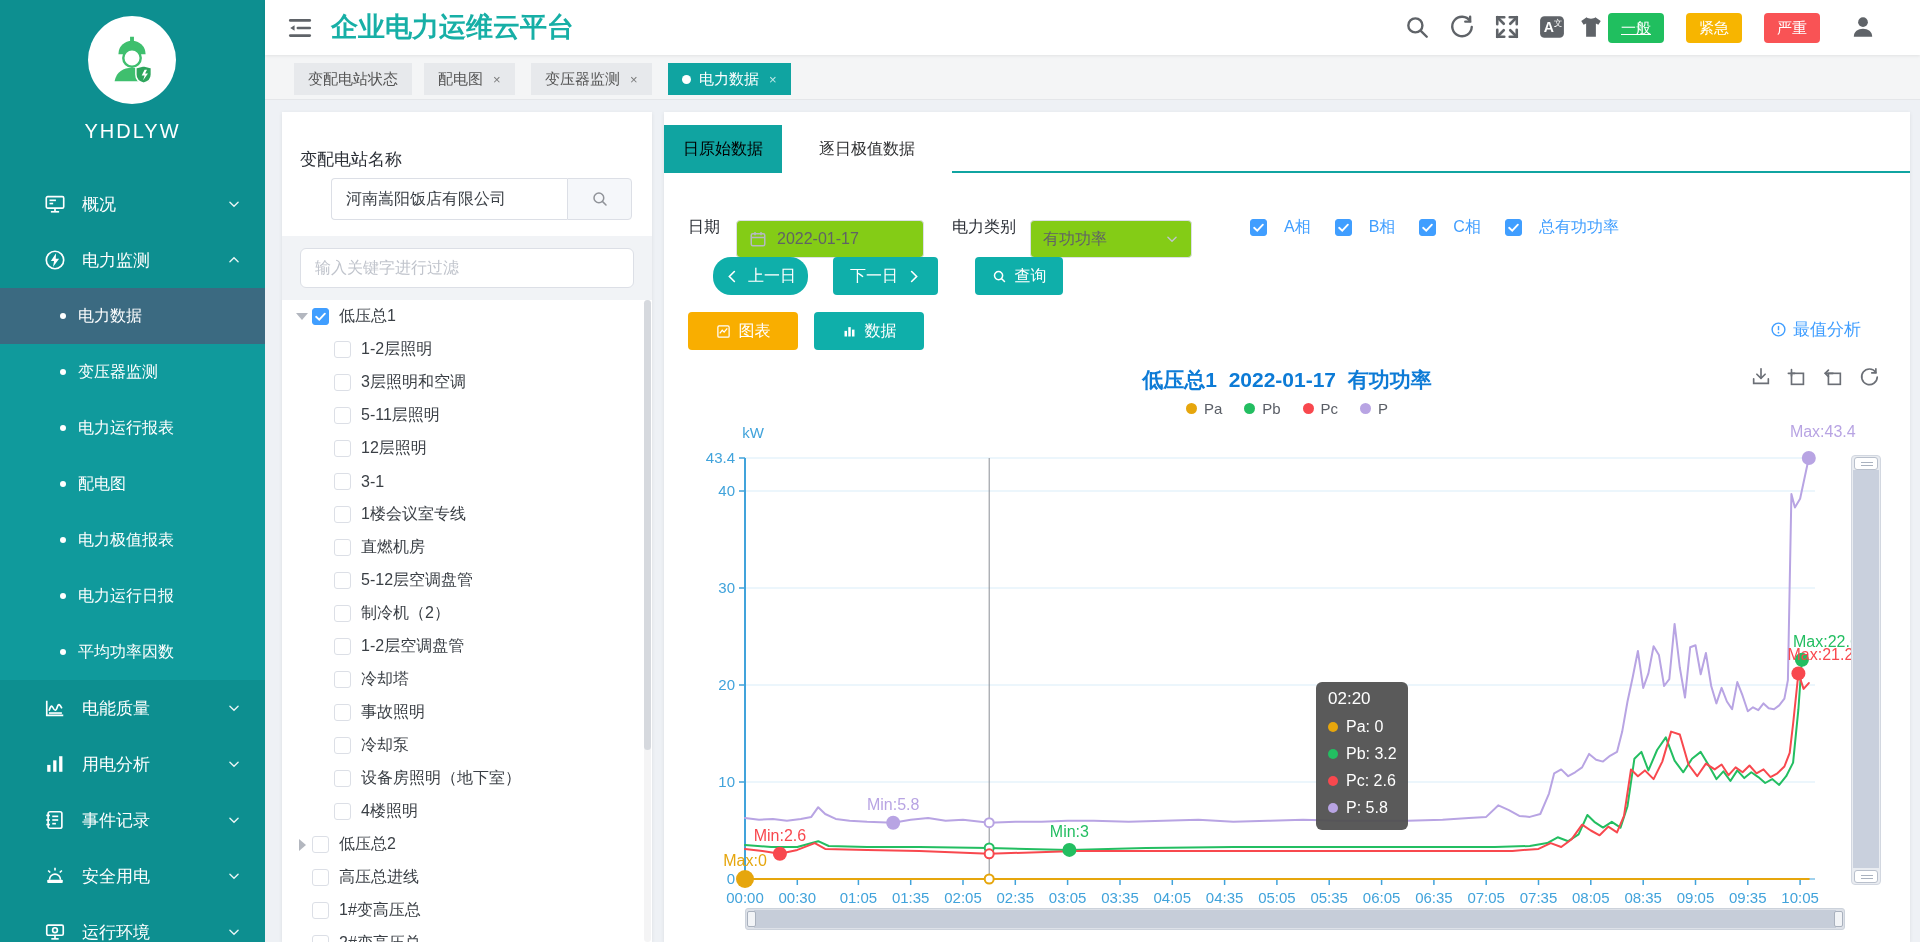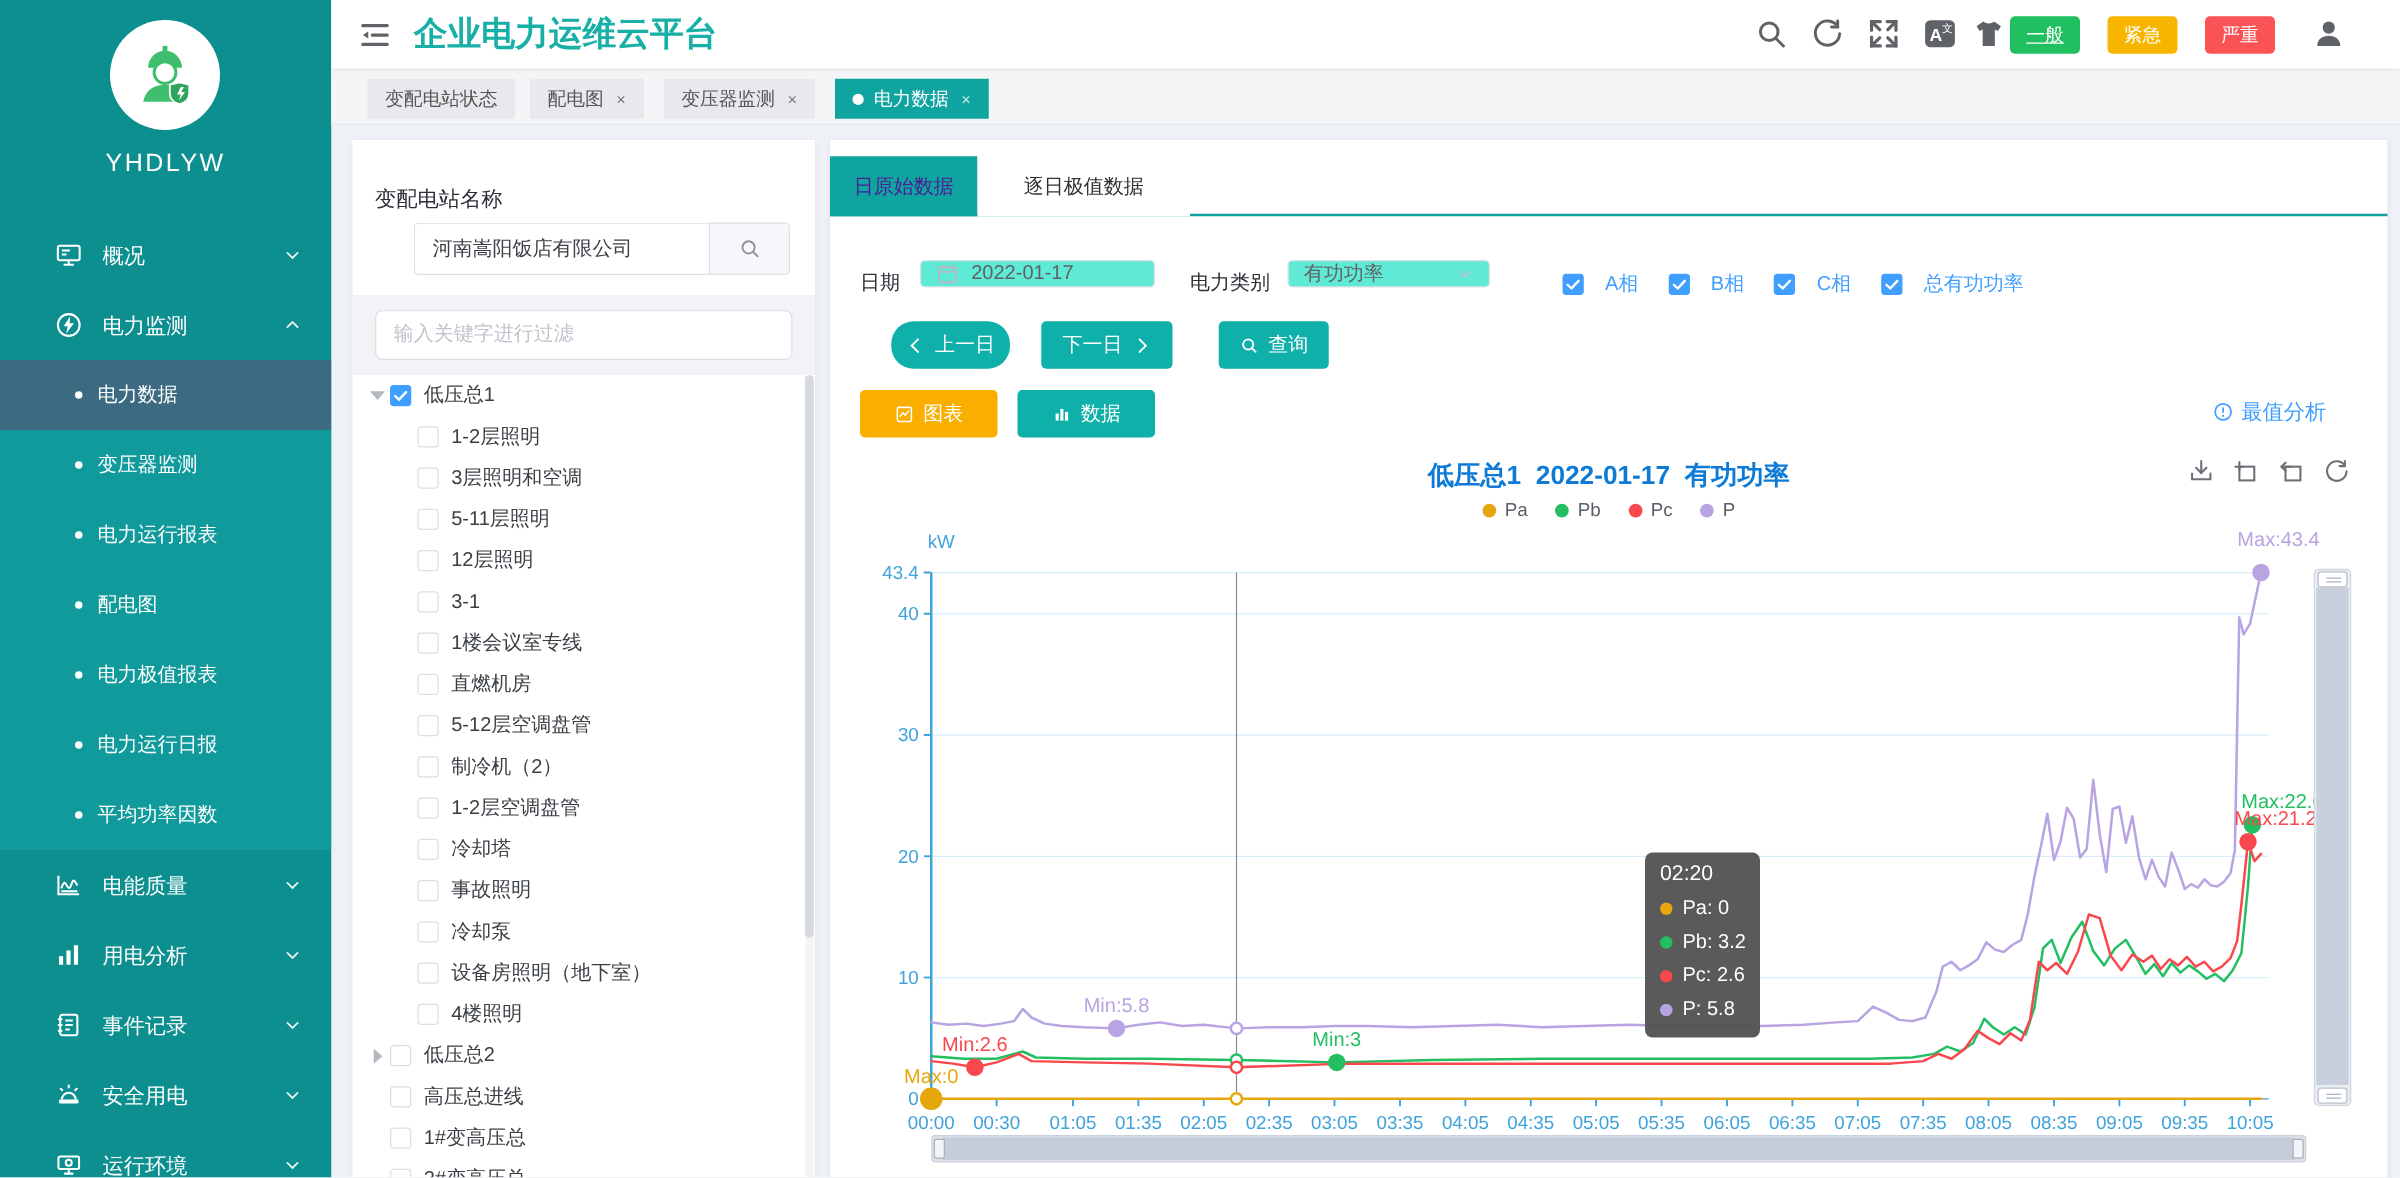--- a/index.html
+++ b/index.html
@@ -59,24 +59,24 @@
   .cbox { width:17px; height:17px; border:1px solid #dcdfe6; border-radius:3px; background:#fff; margin-right:10px; flex:none; }
   .cbox.checked { background:#409eff; border-color:#409eff; }
   .cbox svg { width:15px; height:15px; }
   .tree-label { font-size:16px; color:#3a3f45; white-space:nowrap; }
   #tree-scrollbar { position:absolute; left:362px; top:188px; width:7px; height:642px; background:#f4f4f5; border-radius:4px; }
   #tree-thumb { position:absolute; left:0; top:0; width:7px; height:450px; background:#d6d9de; border-radius:4px; cursor:pointer; }
 
   
   #main-tabs { position:absolute; left:0; top:13px; width:1246px; height:48px; border-bottom:2px solid #10a4a1; }
   .mtab { position:absolute; top:0; height:48px; display:flex; align-items:center; justify-content:center; font-size:16px; cursor:pointer; }
-  #mtab-active { left:0; width:118px; background:#10a4a1; color:#4c1d95; }
+  #mtab-active { left:0; width:118px; background:#10a4a1; color:#000000; }
   #mtab-other { left:118px; width:170px; color:#303133; background:#fff; }
   .flabel { position:absolute; font-size:16px; color:#2b2f36; top:96px; line-height:38px; }
-  .finput { position:absolute; top:96px; height:22px; border:1px solid #dcdfe6; border-radius:4px; background:#5eead4; display:flex; align-items:center; font-size:16px; color:#606266; cursor:pointer; }
+  .finput { position:absolute; top:108px; height:38px; border:1px solid #dcdfe6; border-radius:4px; background:#84cc16; display:flex; align-items:center; font-size:16px; color:#606266; cursor:pointer; }
   #date-input { left:72px; width:188px; padding:0 12px; }
   #date-input svg { width:18px; height:18px; margin-right:10px; }
   #type-select { left:366px; width:162px; padding:0 12px; justify-content:space-between; }
   #type-select svg { width:14px; height:14px; }
   #phase-checks { position:absolute; left:586px; top:96px; height:38px; display:flex; align-items:center; gap:24px; }
   .phase { display:flex; align-items:center; gap:7px; cursor:pointer; }
   .phase .plabel { font-size:16px; color:#409eff; }
   .btn { position:absolute; border:none; border-radius:4px; color:#fff; font-size:16px; display:flex; align-items:center; justify-content:center; gap:8px; cursor:pointer; font-family:inherit; }
   .btn svg { width:15px; height:15px; }
   #btn-prev { left:49px; top:145px; width:95px; height:38px; background:#0fafaa;border-radius:18px; }

